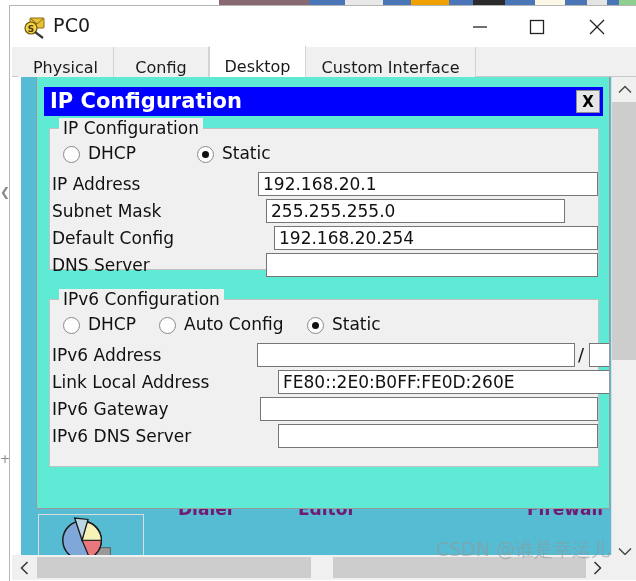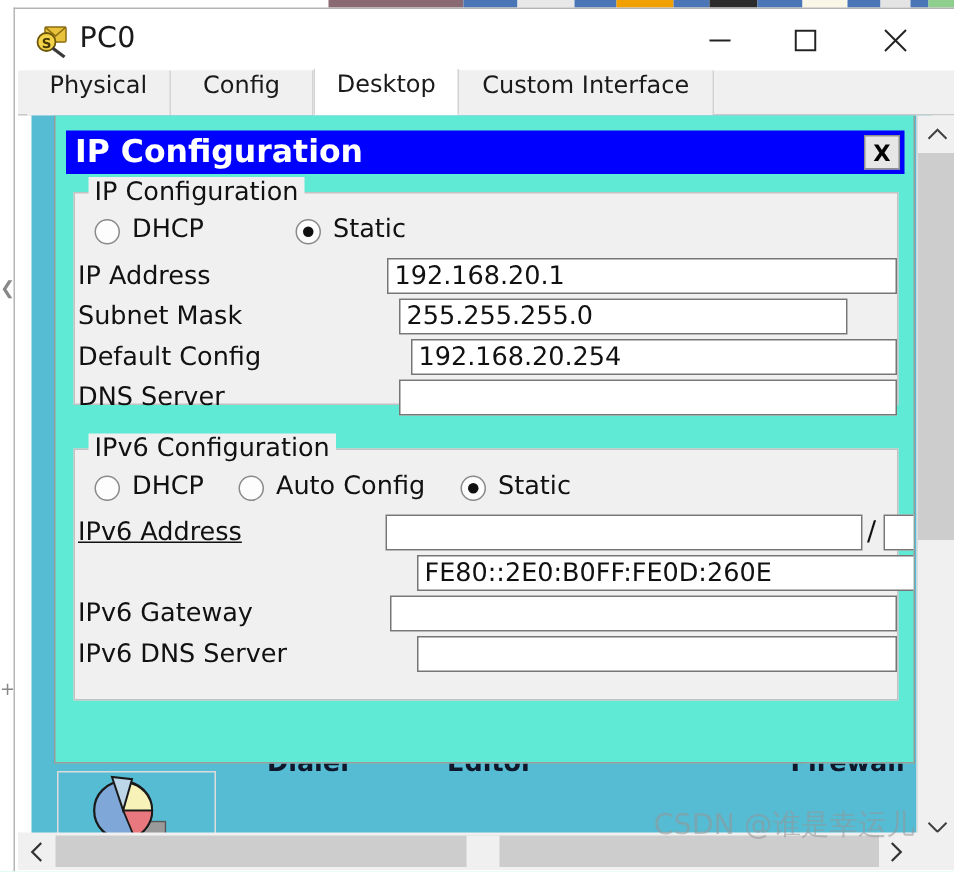--- a/index.html
+++ b/index.html
@@ -65,21 +65,21 @@
   
   .tabbar {
     position: absolute;
     left: 2px; top: 41px;
     width: 624px; height: 30px;
     background: #f0f0f0;
     border-bottom: 1px solid #c9c9c9;
   }
   .tab {
     position: absolute; top: 0; height: 30px;
-    display: flex; align-items: flex-start; justify-content: center;
+    display: flex; align-items: flex-end; justify-content: center;
     font-size: 16px; color: #1a1a1a;
     background: #f0f0f0;
     border-right: 1px solid #d3d3d3;
     padding: 0 14px;
     cursor: default;
   }
   .tab.active {
     background: #ffffff;
     border-left: 1px solid #d3d3d3;
     border-bottom: 1px solid #ffffff;
@@ -182,21 +182,21 @@
   }
 
   .slash {
     position: absolute;
     font-size: 18px; color: #111;
   }
 
   
   .icon-label {
     position: absolute;
-    font-size: 17px; font-weight: bold; color: #0f172a;
+    font-size: 17px; font-weight: bold; color: #701a75;
     white-space: nowrap;
   }
   .desk-icon {
     position: absolute;
     border: 1px solid #dcdcdc;
     background: #56bcd4;
   }
 
   
   .vscroll {
@@ -386,25 +386,26 @@
 
           <div class="radio" style="left:13px;top:17px;"></div>
           <span class="radio-label" style="left:38px;top:14px;">DHCP</span>
 
           <div class="radio" style="left:109px;top:17px;"></div>
           <span class="radio-label" style="left:134px;top:14px;">Auto Config</span>
 
           <div class="radio checked" style="left:257px;top:17px;"></div>
           <span class="radio-label" style="left:282px;top:14px;">Static</span>
 
-          <span class="row-label" style="left:2px;top:45px;text-decoration:underline;">IPv6 Address</span>
+          <span class="row-label" style="left:2px;top:45px;">IPv6 Address</span>
           <div class="field" style="left:207px;top:43px;width:318px;height:24px;"></div>
           <span class="slash" style="left:528px;top:44px;">/</span>
           <div class="field" style="left:539px;top:43px;width:36px;height:24px;"></div>
 
+          <span class="row-label" style="left:2px;top:72px;">Link Local Address</span>
           <div class="field" style="left:228px;top:70px;width:347px;height:24px;">FE80::2E0:B0FF:FE0D:260E</div>
 
           <span class="row-label" style="left:2px;top:99px;">IPv6 Gateway</span>
           <div class="field" style="left:210px;top:97px;width:338px;height:24px;"></div>
 
           <span class="row-label" style="left:2px;top:126px;">IPv6 DNS Server</span>
           <div class="field" style="left:228px;top:124px;width:320px;height:24px;"></div>
         </div>
 
       </div>

